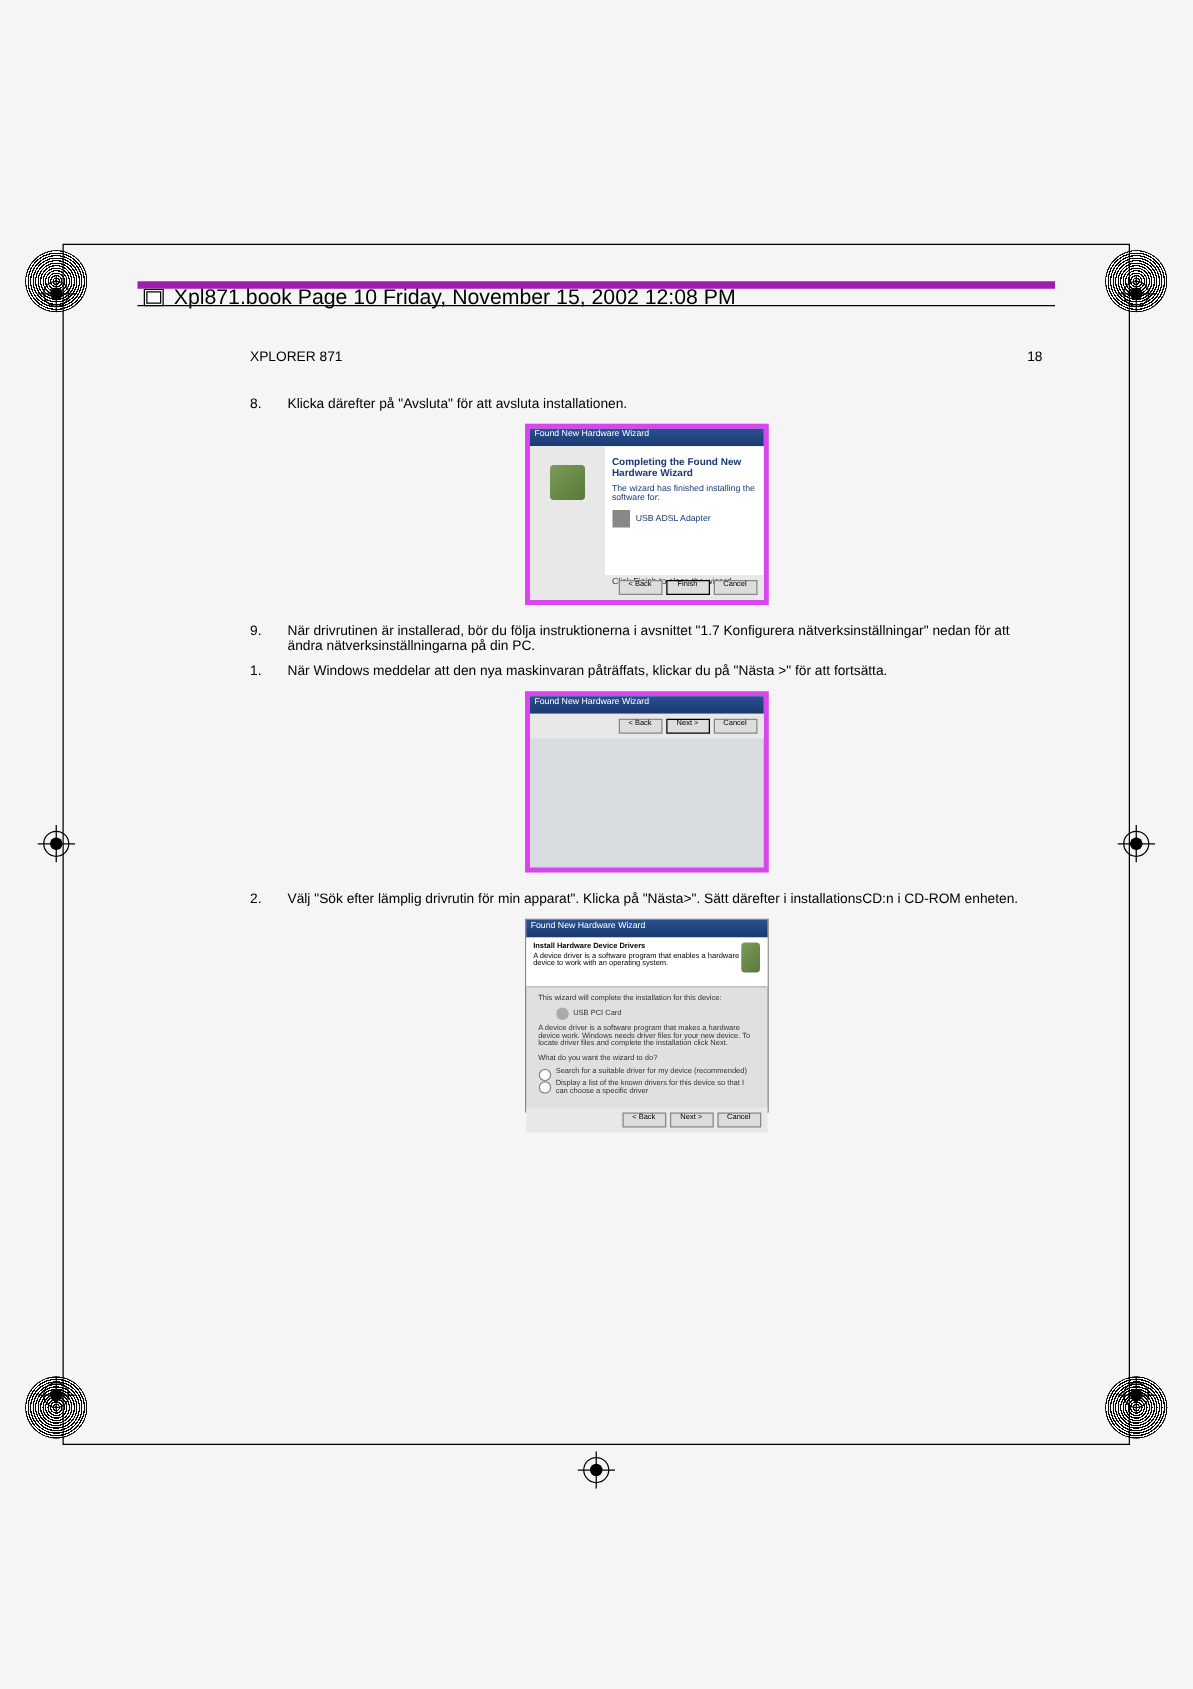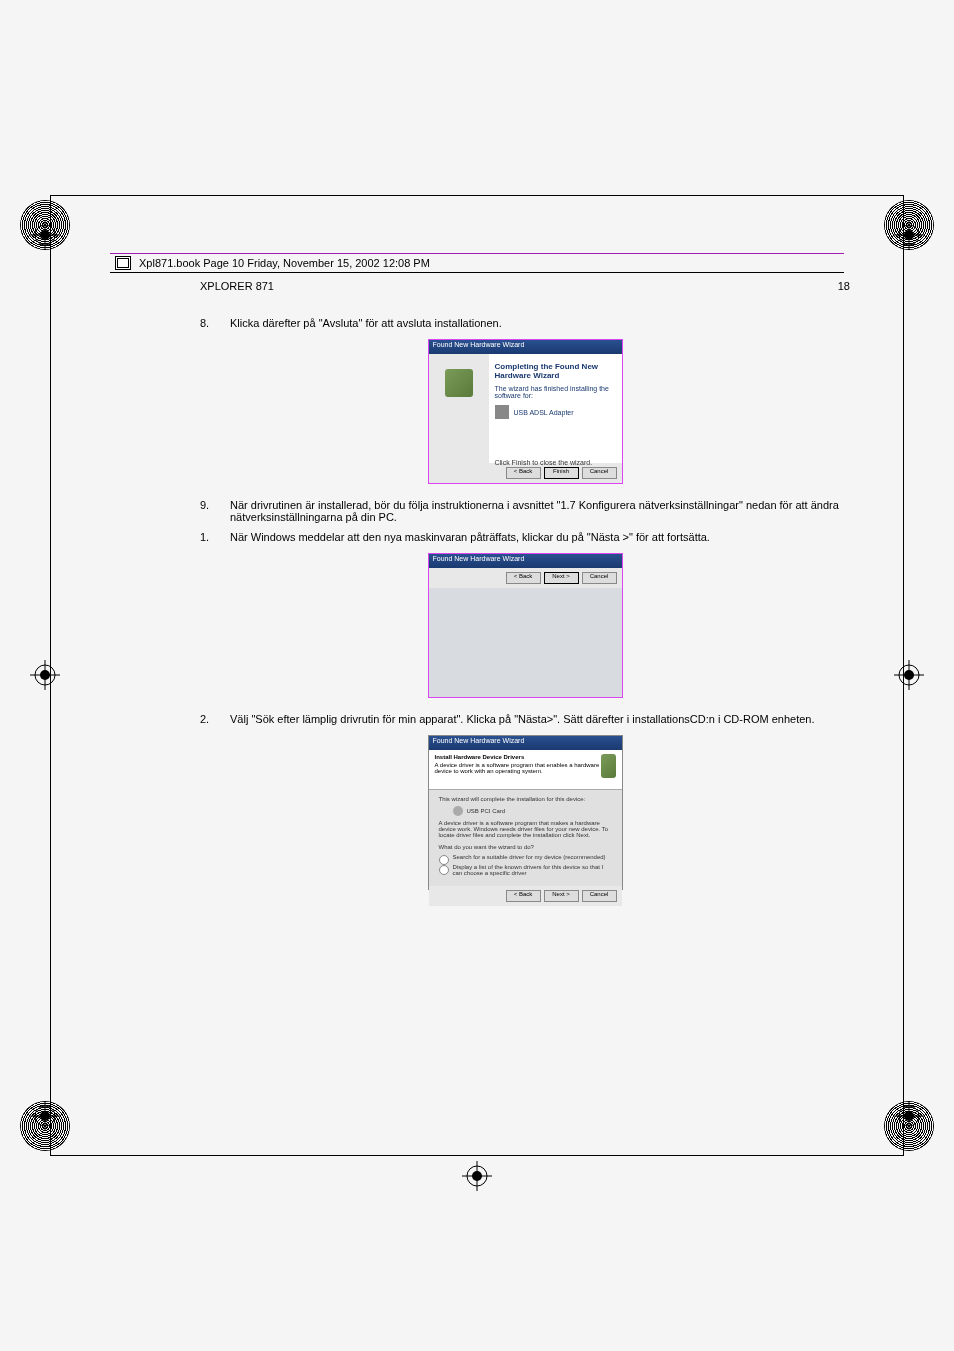--- a/index.html
+++ b/index.html
@@ -41,47 +41,46 @@
     .pat-tl { top: 200px; left: 20px; }
     .pat-tr { top: 200px; right: 20px; }
     .pat-bl { bottom: 200px; left: 20px; }
     .pat-br { bottom: 200px; right: 20px; }
     .header-bar {
       position: absolute;
       top: 225px;
       left: 110px;
       right: 110px;
       height: 20px;
-      border-top: 1px solid #a21caf;
+      border-top: 6px solid #a21caf;
       border-bottom: 1px solid #000;
-      font-size: 11px;
+      font-size: 17px;
       padding: 2px 5px;
       display: flex;
       align-items: center;
       gap: 8px;
-      margin-top: 28px;
     }
     .header-icon {
       width: 16px;
       height: 14px;
       background: #fff;
       border: 1px solid #000;
       position: relative;
     }
     .header-icon::before {
       content: '';
       position: absolute;
       top: 1px; left: 1px; right: 1px; bottom: 1px;
       border: 1px solid #000;
     }
     .content {
       position: absolute;
       top: 280px;
       left: 200px;
-      right: 104px;
+      right: 120px;
       font-size: 11px;
       color: #000;
     }
     .doc-header {
       display: flex;
       justify-content: space-between;
       margin-bottom: 25px;
       font-size: 11px;
     }
     .list-item {
@@ -95,21 +94,21 @@
       font-style: italic;
       text-decoration: underline;
       font-size: 12px;
       margin-top: 10px;
     }
     .wizard-img {
       width: 195px;
       height: 145px;
       margin: 10px auto 15px;
       background: #d8dce0;
-      border: 1px solid #d946ef;
+      border: 4px solid #d946ef;
       position: relative;
     }
     .wizard-title-bar {
       height: 14px;
       background: linear-gradient(to bottom, #2a5090, #1a3a70);
       font-size: 7px;
       color: #fff;
       padding: 1px 4px;
     }
     .wizard-body {

